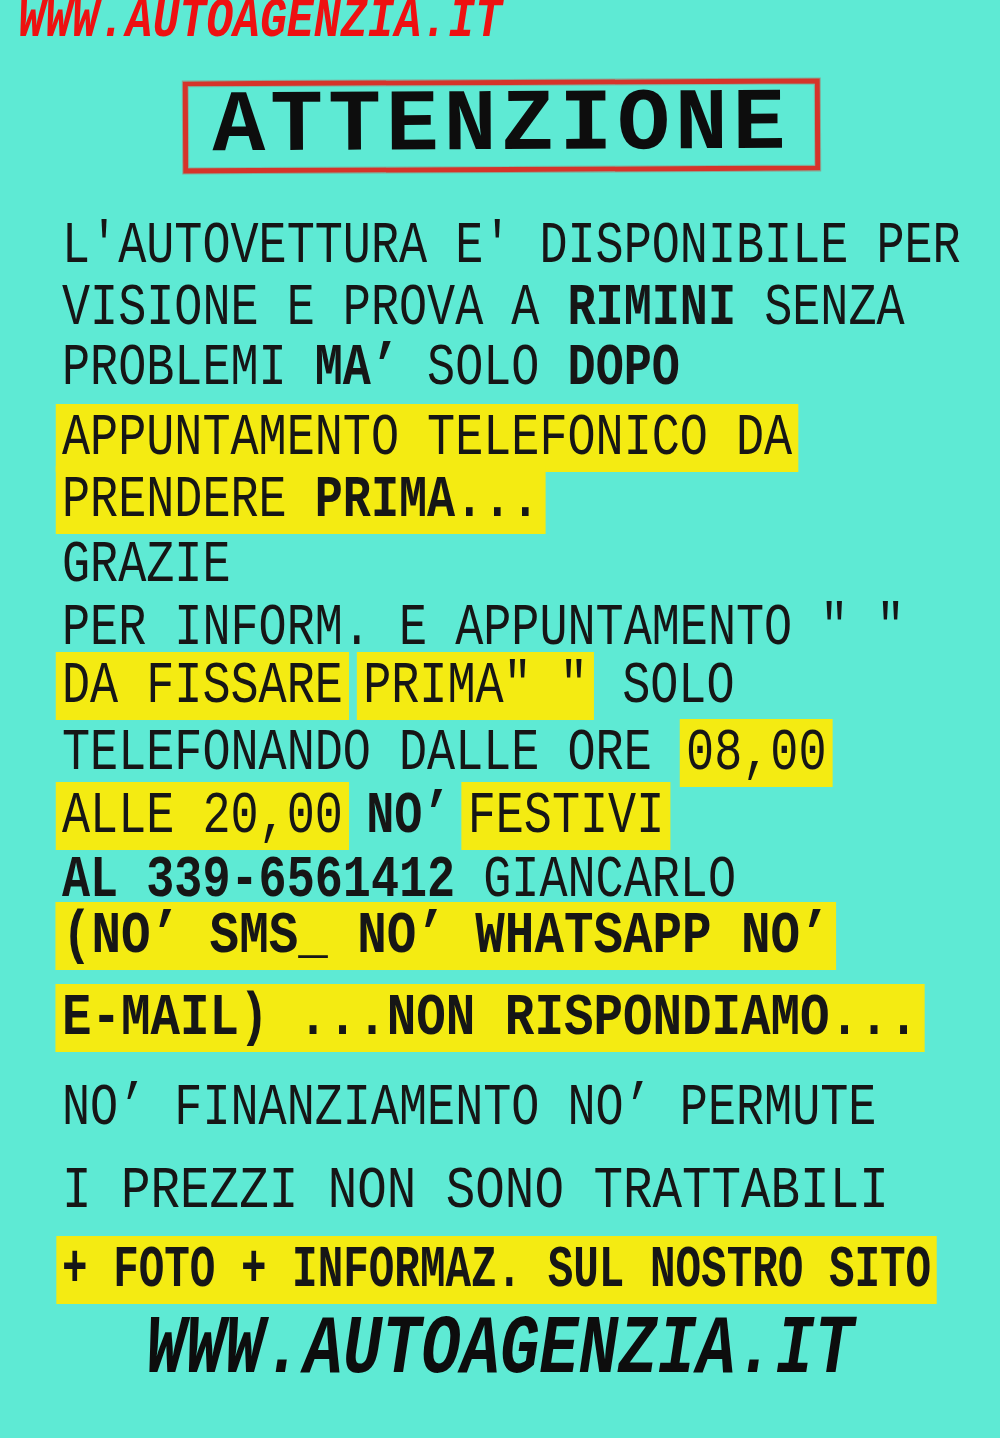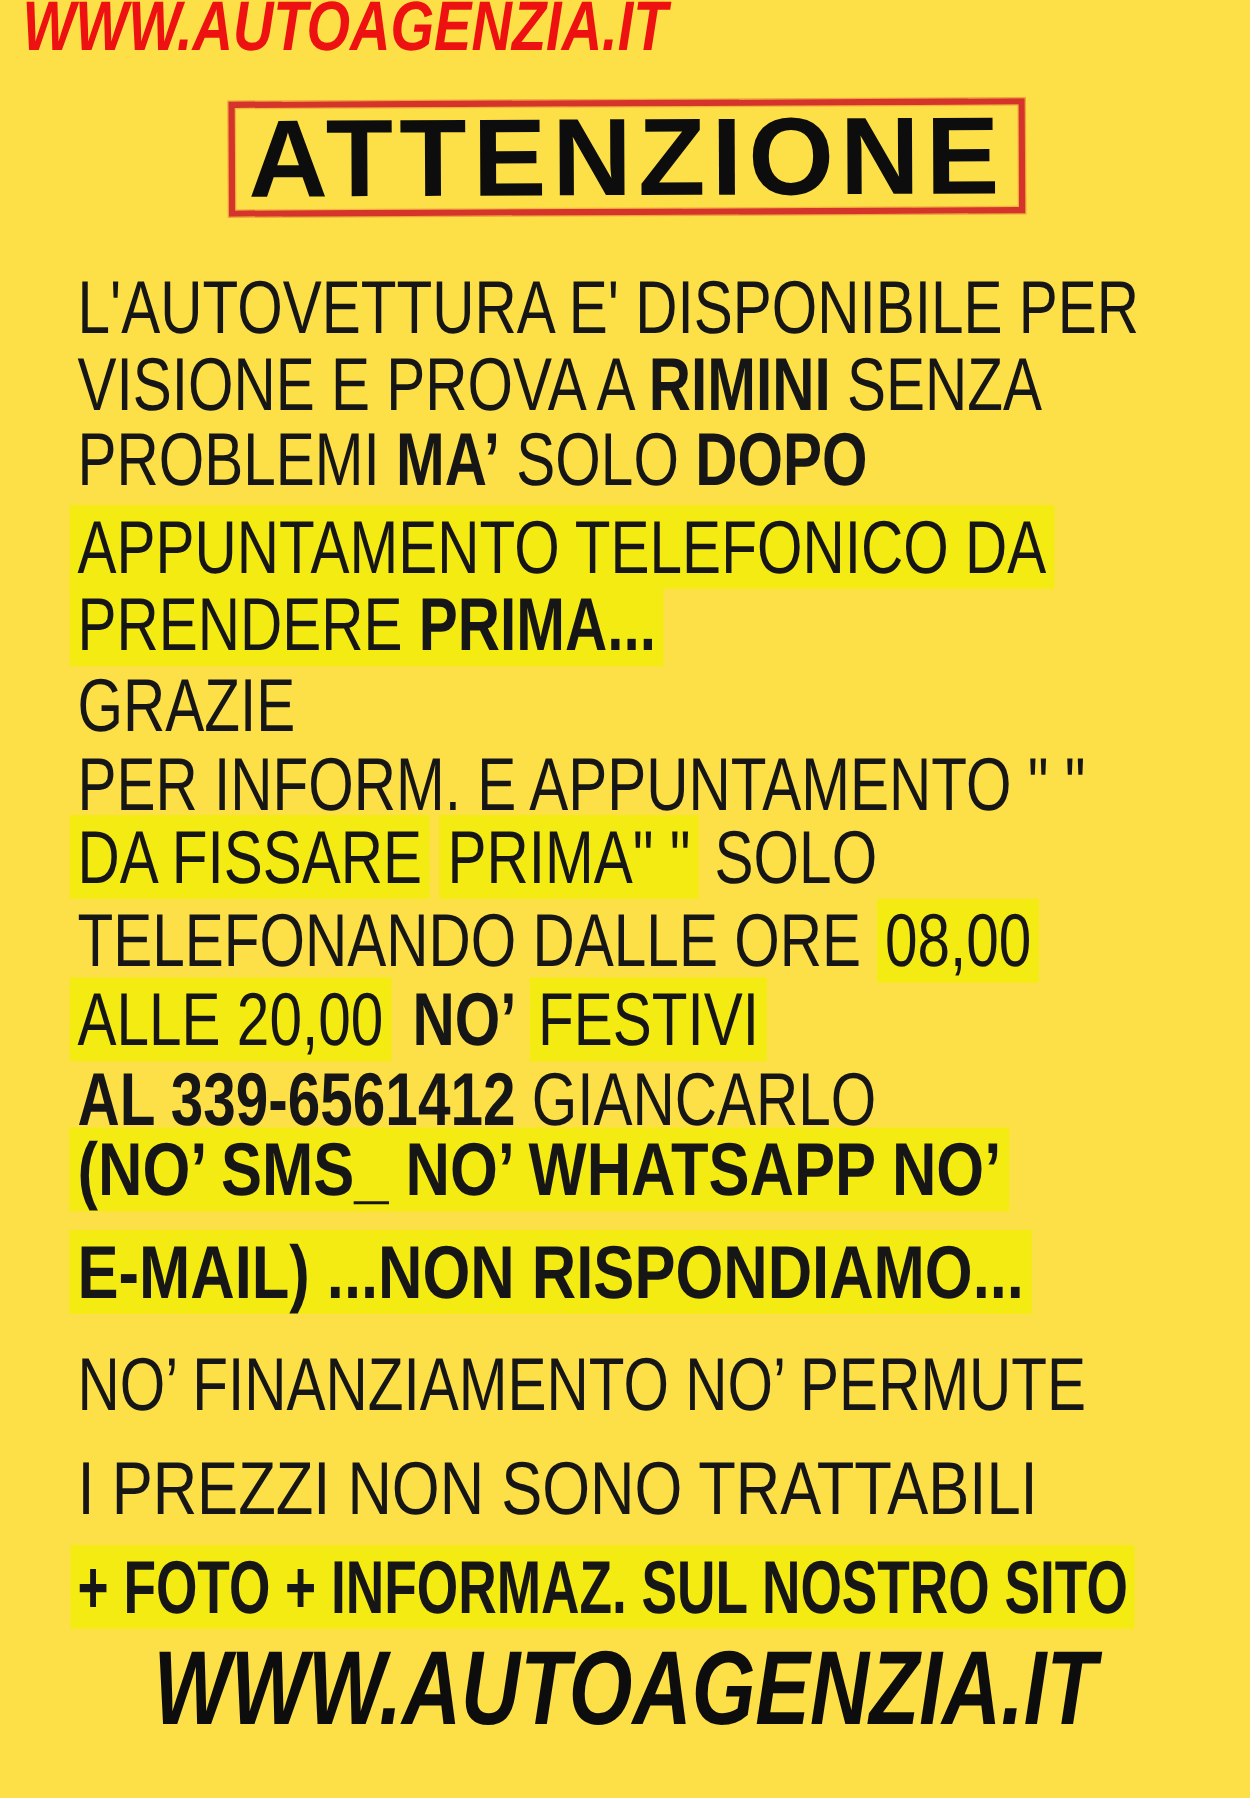--- a/index.html
+++ b/index.html
@@ -5,23 +5,23 @@
   :root{
     --hl:#f4eb12;
     --red:#ee1111;
     --stamp:#d5342a;
     --ink:#161616;
   }
   html,body{margin:0;padding:0;background:#ffffff;}
   .page{
     position:relative;
     width:1000px;height:1438px;
-    background:#fde047;
+    background:#5eead4;
     overflow:hidden;
-    font-family:Liberation Sans, sans-serif;
+    font-family:Liberation Mono, monospace;
     color:var(--ink);
   }
   .top-url{
     position:absolute;left:18px;top:-7px;
     font-size:56px;line-height:56px;
     font-weight:bold;font-style:italic;
     color:var(--red);
     white-space:nowrap;
     transform:scaleX(0.80);transform-origin:left top;
   }

